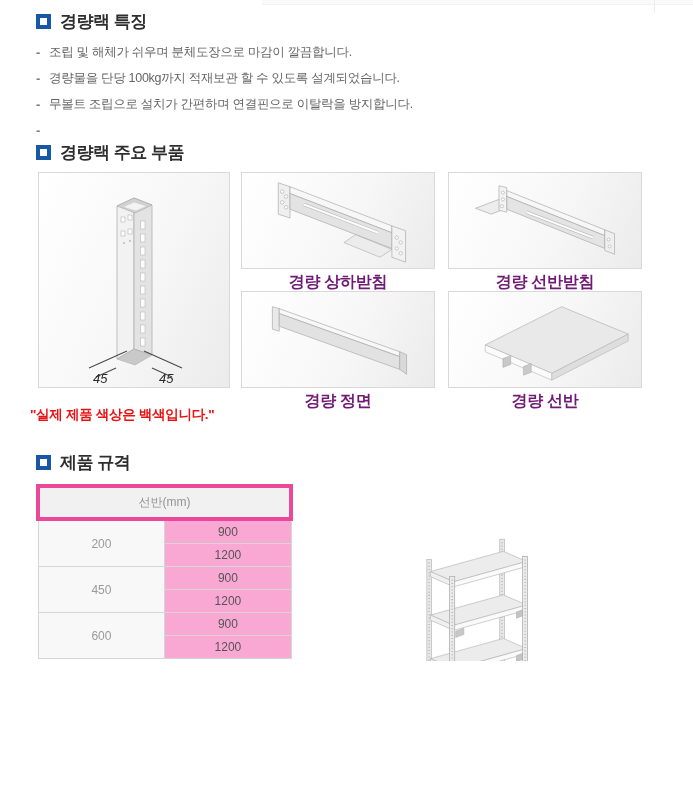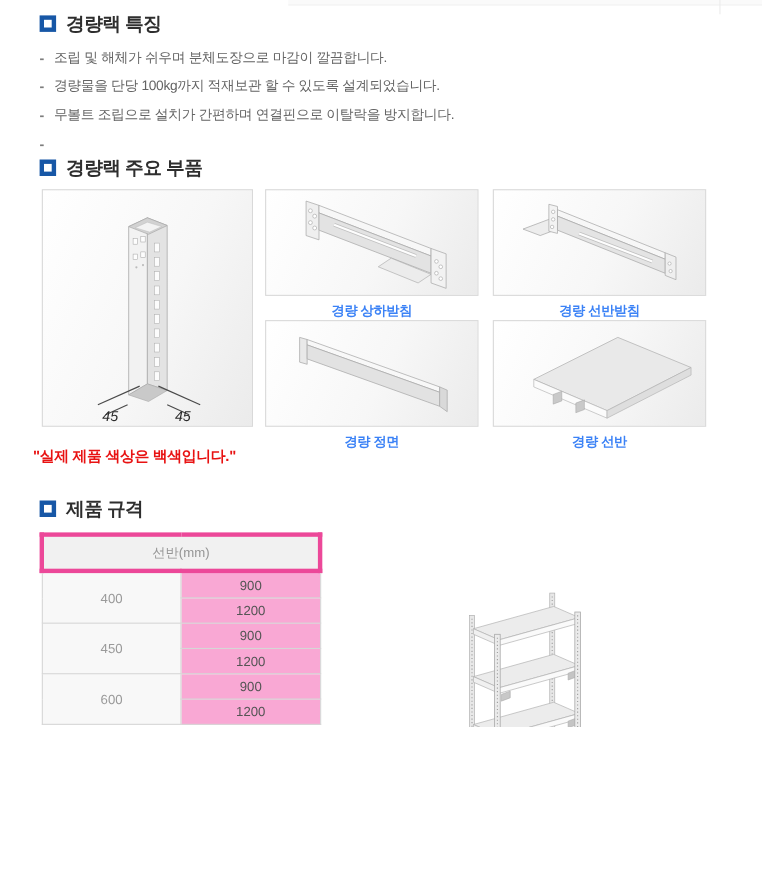--- a/index.html
+++ b/index.html
@@ -25,21 +25,21 @@
   .img-box{
     position:absolute;box-sizing:border-box;border:1px solid #d9d9d9;
     background:linear-gradient(115deg,#ffffff 0%,#f7f7f7 55%,#ebebeb 100%);
   }
   .post-box{left:38px;top:172px;width:192px;height:216px;}
   .part-card{position:absolute;width:194px;}
   .part-card .card-img{position:relative;box-sizing:border-box;width:194px;height:97px;border:1px solid #d9d9d9;
     background:linear-gradient(115deg,#ffffff 0%,#f7f7f7 55%,#ebebeb 100%);}
   .card1{left:241px;top:172px;} .card2{left:448px;top:172px;}
   .card3{left:241px;top:291px;} .card4{left:448px;top:291px;}
-  .part-caption{margin-top:6px;text-align:center;font-size:12px;font-weight:700;color:#3b82f6;letter-spacing:-0.3px;line-height:14px;}
+  .part-caption{margin-top:6px;text-align:center;font-size:16px;font-weight:700;color:#701a75;letter-spacing:-0.3px;line-height:14px;}
 
   .notice{position:absolute;left:30px;top:406px;font-size:13.5px;font-weight:700;color:#e81212;letter-spacing:-0.3px;}
 
   
   .spec-table{position:absolute;left:36px;top:484px;border-collapse:collapse;width:257px;border:1px solid #c6c6c6;}
   .spec-table th{height:27px;background:#f1f1f1;color:#959595;font-size:12px;font-weight:400;border:4px solid #ec4899;text-align:center;}
   .spec-table td{border:1px solid #d6d6d6;font-size:12px;text-align:center;height:22px;padding:0;}
   .spec-table td.depth{width:129px;background:#f8f8f8;color:#9a9a9a;}
   .spec-table td.val{width:128px;background:#f9a8d4;color:#555;}
 
@@ -207,21 +207,21 @@
   </div>
 
   <table class="spec-table">
     <thead>
       <tr>
         <th colspan="2">선반(mm)</th>
       </tr>
     </thead>
     <tbody>
       <tr>
-        <td class="depth" rowspan="2">400</td>
+        <td class="depth" rowspan="2">200</td>
         <td class="val">900</td>
       </tr>
       <tr>
           <td class="val">1200</td>
         </tr>
       <tr>
         <td class="depth" rowspan="2">450</td>
         <td class="val">900</td>
       </tr>
       <tr>

